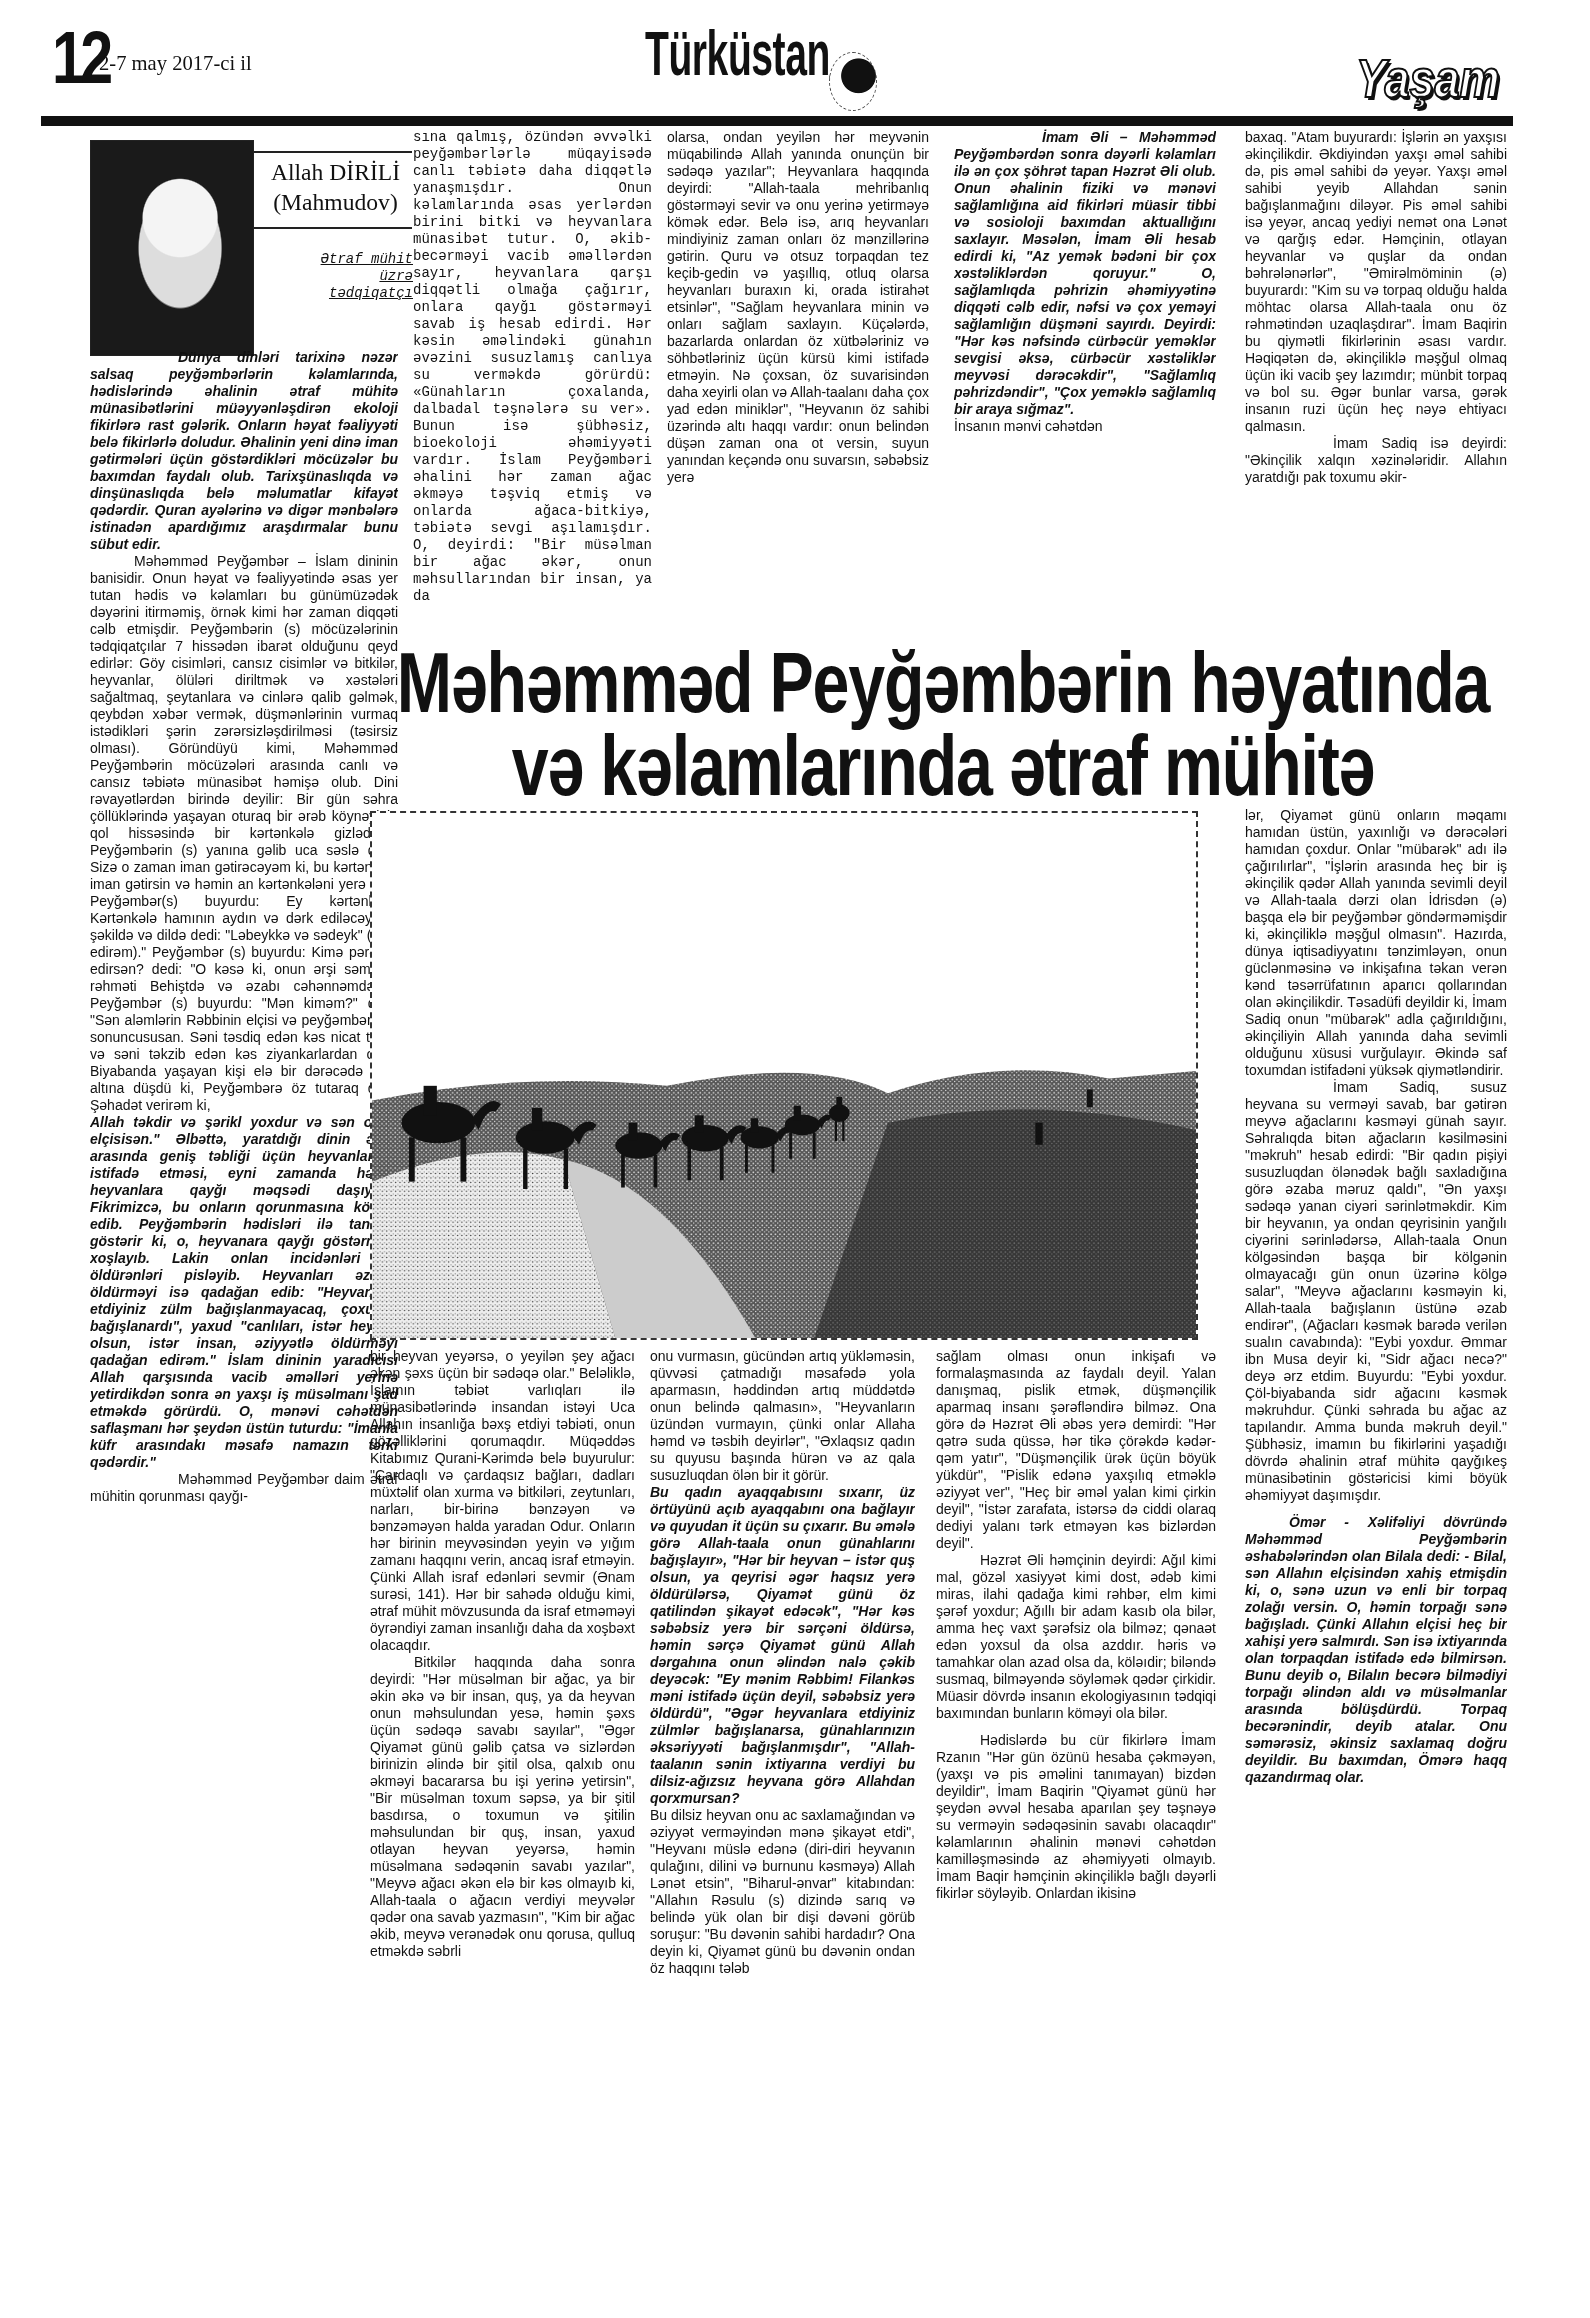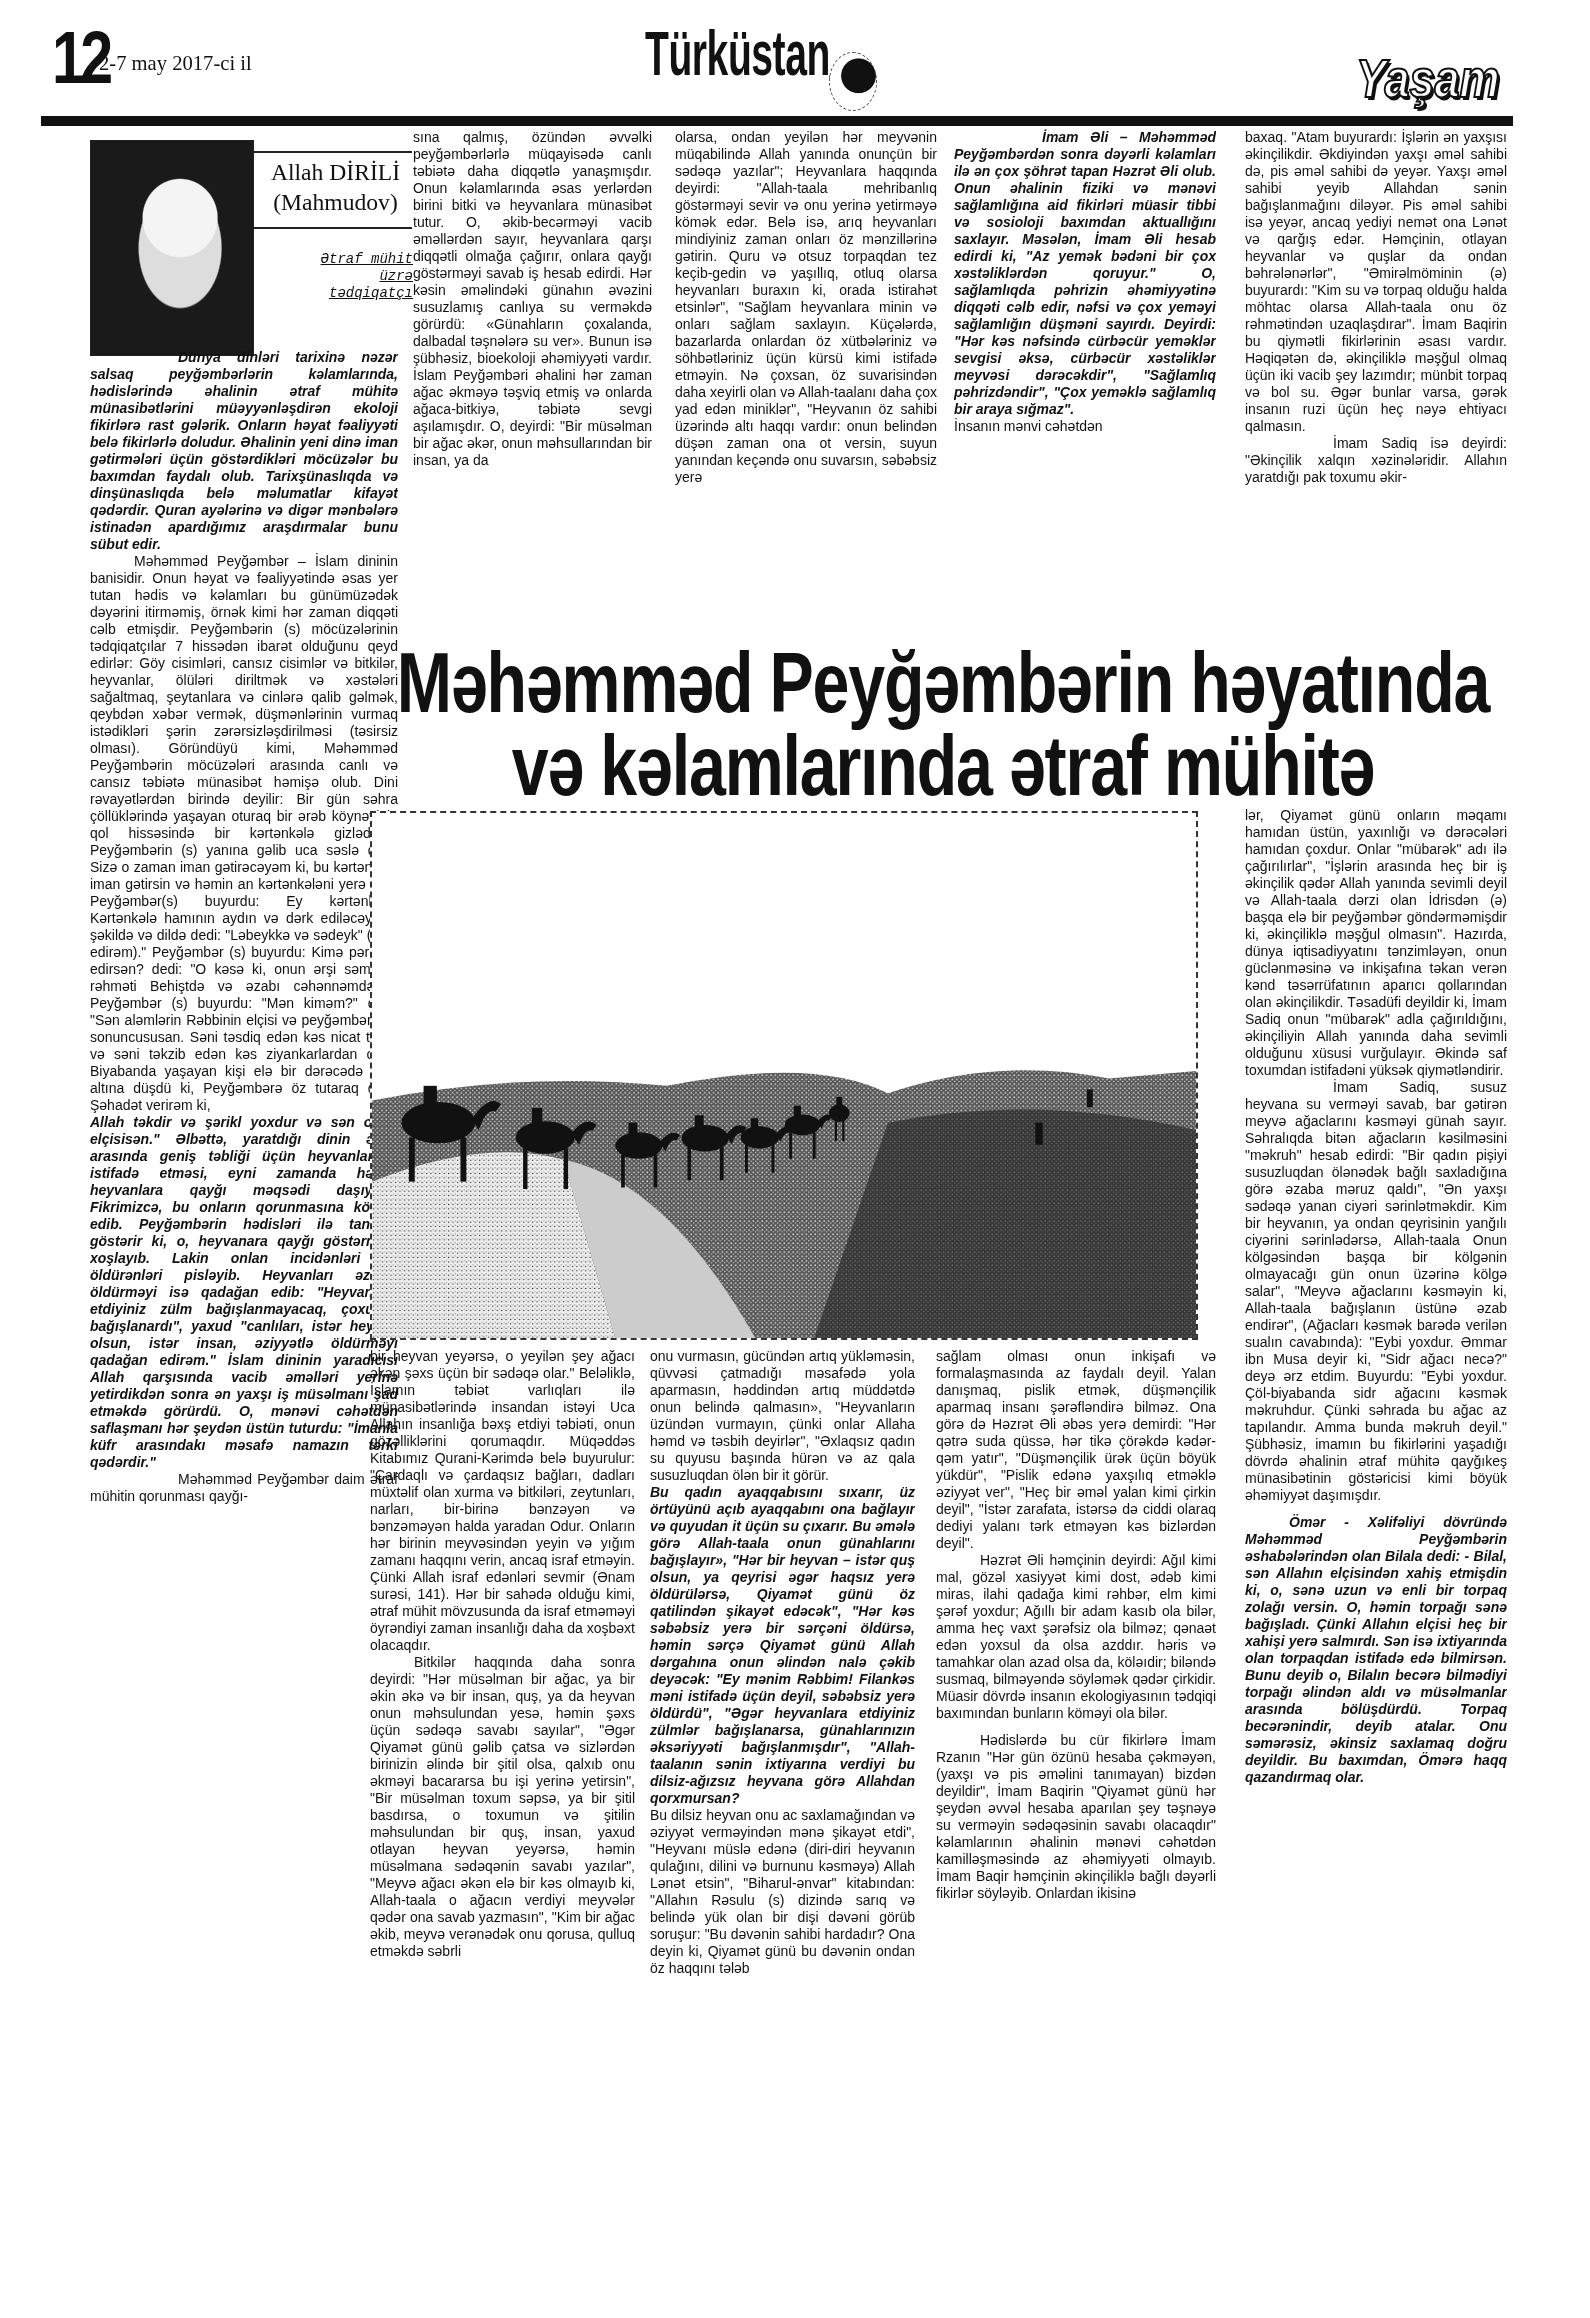--- a/index.html
+++ b/index.html
@@ -44,25 +44,25 @@
 </div>
 <div class="abs author-role">Ətraf mühit üzrə tədqiqatçı</div>
 
 <div class="abs col" style="left:90px;top:349px;width:308px;height:1945px;overflow:hidden;">
   <p class="ind2 it">Dünya dinləri tarixinə nəzər salsaq peyğəmbərlərin kəlamlarında, hədislərində əhalinin ətraf mühitə münasibətlərini müəyyənləşdirən ekoloji fikirlərə rast gələrik. Onların həyat fəaliyyəti belə fikirlərlə doludur. Əhalinin yeni dinə iman gətirmələri üçün göstərdikləri möcüzələr bu baxımdan faydalı olub. Tarixşünaslıqda və dinşünaslıqda belə məlumatlar kifayət qədərdir. Quran ayələrinə və digər mənbələrə istinadən apardığımız araşdırmalar bunu sübut edir.</p>
   <p class="ind">Məhəmməd Peyğəmbər – İslam dininin banisidir. Onun həyat və fəaliyyətində əsas yer tutan hədis və kəlamları bu günümüzədək dəyərini itirməmiş, örnək kimi hər zaman diqqəti cəlb etmişdir. Peyğəmbərin (s) möcüzələrinin tədqiqatçılar 7 hissədən ibarət olduğunu qeyd edirlər: Göy cisimləri, cansız cisimlər və bitkilər, heyvanlar, ölüləri diriltmək və xəstələri sağaltmaq, şeytanlara və cinlərə qalib gəlmək, qeybdən xəbər vermək, düşmənlərinin vurmaq istədikləri şərin zərərsizləşdirilməsi (təsirsiz olması). Göründüyü kimi, Məhəmməd Peyğəmbərin möcüzələri arasında canlı və cansız təbiətə münasibət həmişə olub. Dini rəvayətlərdən birində deyilir: Bir gün səhra çöllüklərində yaşayan oturaq bir ərəb köynəyinin qol hissəsində bir kərtənkələ gizlədərək Peyğəmbərin (s) yanına gəlib uca səslə dedi: Sizə o zaman iman gətirəcəyəm ki, bu kərtənkələ iman gətirsin və həmin an kərtənkələni yerə atdı. Peyğəmbər(s) buyurdu: Ey kərtənkələ! Kərtənkələ hamının aydın və dərk ediləcəyi bir şəkildə və dildə dedi: "Ləbeykkə və sədeyk" (itaət edirəm)." Peyğəmbər (s) buyurdu: Kimə pərəstiş edirsən? dedi: "O kəsə ki, onun ərşi səmada, rəhməti Behiştdə və əzabı cəhənnəmdədir." Peyğəmbər (s) buyurdu: "Mən kiməm?" dedi: "Sən aləmlərin Rəbbinin elçisi və peyğəmbərlərin sonuncususan. Səni təsdiq edən kəs nicat tapar və səni təkzib edən kəs ziyankarlardan olar." Biyabanda yaşayan kişi elə bir dərəcədə təsir altına düşdü ki, Peyğəmbərə öz tutaraq dedi: Şəhadət verirəm ki,</p>
   <p class="it">Allah təkdir və şərikl yoxdur və sən onun elçisisən." Əlbəttə, yaratdığı dinin əhalI arasında geniş təbliği üçün heyvanlardan istifadə etməsi, eyni zamanda həmin heyvanlara qayğı məqsədi daşıyırdı. Fikrimizcə, bu onların qorunmasına kömək edib. Peyğəmbərin hədisləri ilə tanışlıq göstərir ki, o, heyvanara qayğı göstərməyi xoşlayıb. Lakin onlan incidənləri və öldürənləri pisləyib. Heyvanları əzabla öldürməyi isə qadağan edib: "Heyvanlara etdiyiniz zülm bağışlanmayacaq, çoxunuz bağışlanardı", yaxud "canlıları, istər heyvan olsun, istər insan, əziyyətlə öldürməyi qadağan edirəm." İslam dininin yaradıcısı Allah qarşısında vacib əməlləri yerinə yetirdikdən sonra ən yaxşı iş müsəlmanı şad etməkdə görürdü. O, mənəvi cəhətdən saflaşmanı hər şeydən üstün tuturdu: "İmanla küfr arasındakı məsafə namazın tərki qədərdir."</p>
   <p class="ind2">Məhəmməd Peyğəmbər daim ətraf mühitin qorunması qayğı-</p>
 </div>
 
-<div class="abs col" style="left:413px;top:129px;width:239px;height:501px;overflow:hidden;">
+<div class="abs col" style="left:413px;top:129px;width:239px;height:501px;overflow:hidden;font-family:Liberation Mono, monospace;">
   <p>sına qalmış, özündən əvvəlki peyğəmbərlərlə müqayisədə canlı təbiətə daha diqqətlə yanaşmışdır. Onun kəlamlarında əsas yerlərdən birini bitki və heyvanlara münasibət tutur. O, əkib-becərməyi vacib əməllərdən sayır, heyvanlara qarşı diqqətli olmağa çağırır, onlara qayğı göstərməyi savab iş hesab edirdi. Hər kəsin əməlindəki günahın əvəzini susuzlamış canlıya su verməkdə görürdü: «Günahların çoxalanda, dalbadal təşnələrə su ver». Bunun isə şübhəsiz, bioekoloji əhəmiyyəti vardır. İslam Peyğəmbəri əhalini hər zaman ağac əkməyə təşviq etmiş və onlarda ağaca-bitkiyə, təbiətə sevgi aşılamışdır. O, deyirdi: "Bir müsəlman bir ağac əkər, onun məhsullarından bir insan, ya da</p>
 </div>
 
-<div class="abs col" style="left:667px;top:129px;width:262px;height:501px;overflow:hidden;margin-left:8px;">
+<div class="abs col" style="left:667px;top:129px;width:262px;height:501px;overflow:hidden;">
   <p>olarsa, ondan yeyilən hər meyvənin müqabilində Allah yanında onunçün bir sədəqə yazılar"; Heyvanlara haqqında deyirdi: "Allah-taala mehribanlıq göstərməyi sevir və onu yerinə yetirməyə kömək edər. Belə isə, arıq heyvanları mindiyiniz zaman onları öz mənzillərinə gətirin. Quru və otsuz torpaqdan tez keçib-gedin və yaşıllıq, otluq olarsa heyvanları buraxın ki, orada istirahət etsinlər", "Sağlam heyvanlara minin və onları sağlam saxlayın. Küçələrdə, bazarlarda onlardan öz xütbələriniz və söhbətləriniz üçün kürsü kimi istifadə etməyin. Nə çoxsan, öz suvarisindən daha xeyirli olan və Allah-taalanı daha çox yad edən miniklər", "Heyvanın öz sahibi üzərində altı haqqı vardır: onun belindən düşən zaman ona ot versin, suyun yanından keçəndə onu suvarsın, səbəbsiz yerə</p>
 </div>
 
 <div class="abs col" style="left:954px;top:129px;width:262px;height:501px;overflow:hidden;">
   <p class="ind2 it">İmam Əli – Məhəmməd Peyğəmbərdən sonra dəyərli kəlamları ilə ən çox şöhrət tapan Həzrət Əli olub. Onun əhalinin fiziki və mənəvi sağlamlığına aid fikirləri müasir tibbi və sosioloji baxımdan aktuallığını saxlayır. Məsələn, İmam Əli hesab edirdi ki, "Az yemək bədəni bir çox xəstəliklərdən qoruyur." O, sağlamlıqda pəhrizin əhəmiyyətinə diqqəti cəlb edir, nəfsi və çox yeməyi sağlamlığın düşməni sayırdı. Deyirdi: "Hər kəs nəfsində cürbəcür yeməklər sevgisi əksə, cürbəcür xəstəliklər meyvəsi dərəcəkdir", "Sağlamlıq pəhrizdəndir", "Çox yeməklə sağlamlıq bir araya sığmaz".</p>
   <p>İnsanın mənvi cəhətdən</p>
 </div>
 
 <div class="abs col" style="left:1245px;top:129px;width:262px;height:501px;overflow:hidden;">
   <p>baxaq. "Atam buyurardı: İşlərin ən yaxşısı əkinçilikdir. Əkdiyindən yaxşı əməl sahibi də, pis əməl sahibi də yeyər. Yaxşı əməl sahibi yeyib Allahdan sənin bağışlanmağını diləyər. Pis əməl sahibi isə yeyər, ancaq yediyi nemət ona Lənət və qarğış edər. Həmçinin, otlayan heyvanlar və quşlar da ondan bəhrələnərlər", "Əmirəlmöminin (ə) buyurardı: "Kim su və torpaq olduğu halda möhtac olarsa Allah-taala onu öz rəhmətindən uzaqlaşdırar". İmam Baqirin bu qiymətli fikirlərinin əsası vardır. Həqiqətən də, əkinçiliklə məşğul olmaq üçün iki vacib şey lazımdır; münbit torpaq və bol su. Əgər bunlar varsa, gərək insanın ruzi üçün heç nəyə ehtiyacı qalmasın.</p>

